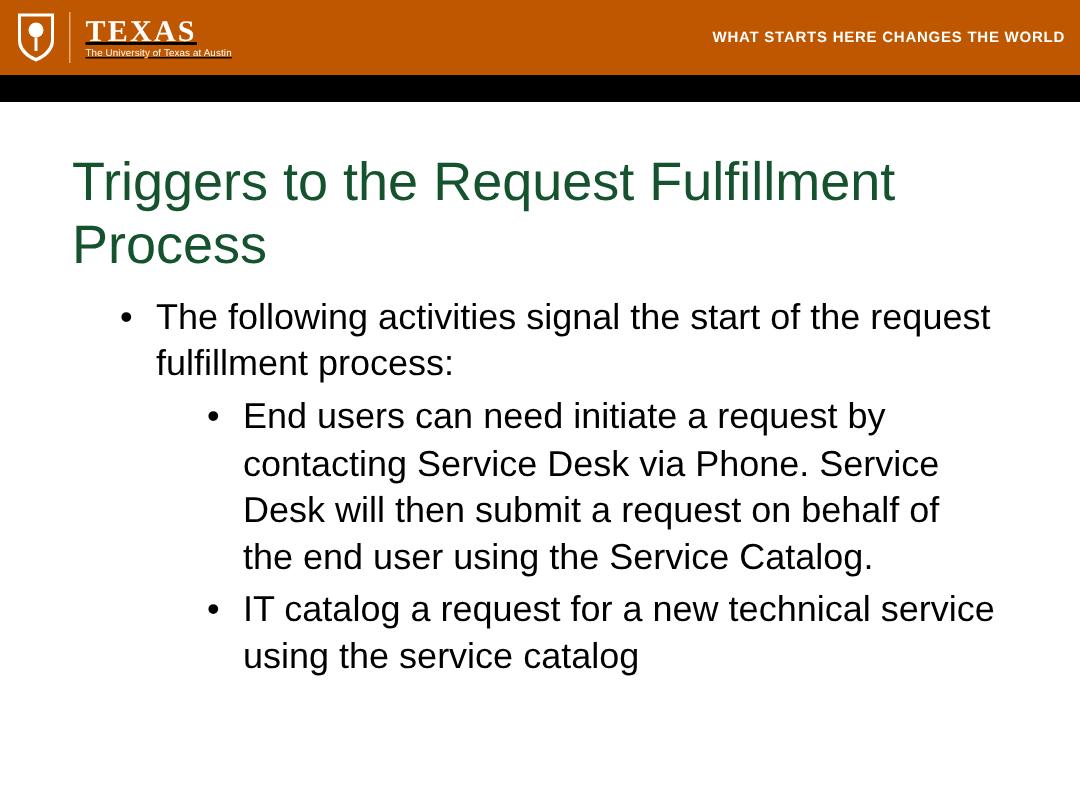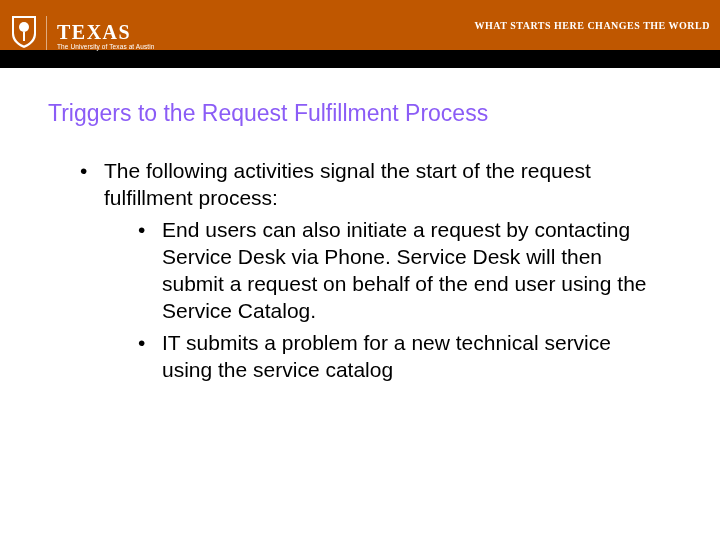--- a/index.html
+++ b/index.html
@@ -1,29 +1,29 @@
 <!DOCTYPE html>
 <html><head>
 <meta charset="utf-8">
 <style>
   * { margin: 0; padding: 0; box-sizing: border-box; }
   html, body { width: 720px; height: 540px; font-family: Arial, Helvetica, sans-serif; background: #fff; color: #000; }
   .slide { width: 720px; height: 540px; position: relative; }
   .header-bar { width: 720px; height: 50px; background: #bf5700; display: flex; align-items: center; justify-content: space-between; padding: 0 10px 0 10px; }
-  .logo-block { display: flex; align-items: flex-end; gap: 8px; height: 100%; }
+  .logo-block { display: flex; align-items: center; gap: 8px; height: 100%; text-decoration: underline; }
   .crest { width: 28px; height: 36px; display: flex; align-items: center; justify-content: center; }
   .crest svg { width: 28px; height: 36px; }
   .logo-text { display: flex; flex-direction: column; justify-content: center; line-height: 1; }
   .logo-text .big { color: #fff; font-weight: 700; letter-spacing: 1.5px; font-size: 20px; font-family: "Times New Roman", serif; }
   .logo-text .small { color: #fff; font-size: 6.5px; letter-spacing: 0.1px; margin-top: 2px; font-family: Arial, sans-serif; }
   .divider { width: 1px; height: 34px; background: rgba(255,255,255,0.5); margin: 0 2px 0 0; }
-  .tagline { color: #fff; font-size: 10px; font-weight: 700; letter-spacing: 0.5px; font-family: Liberation Serif, serif; }
+  .tagline { color: #fff; font-size: 10px; font-weight: 700; letter-spacing: 0.5px; font-family: Liberation Sans, sans-serif; }
   .black-strip { width: 720px; height: 18px; background: #000; }
-  .title { font-size: 23px; font-weight: 400; color: #8b5cf6; margin: 32px 0 0 48px; font-family: Arial, sans-serif; }
-  .content { margin: 30px 56px 0 80px; font-size: 21px; line-height: 1.3; }
+  .title { font-size: 36px; font-weight: 400; color: #14532d; margin: 32px 0 0 48px; font-family: Arial, sans-serif; }
+  .content { margin: 12px 56px 0 80px; font-size: 24px; line-height: 1.3; }
   ul { list-style: none; }
   ul.level1 > li { position: relative; padding-left: 24px; margin-bottom: 4px; }
   ul.level1 > li::before { content: "•"; position: absolute; left: 0; top: 0; }
   ul.level2 { margin-top: 4px; margin-left: 34px; }
   ul.level2 > li { position: relative; padding-left: 24px; margin-bottom: 4px; }
   ul.level2 > li::before { content: "•"; position: absolute; left: 0; top: 0; }
 </style>
 </head>
 <body>
 <div class="slide">
@@ -49,20 +49,20 @@
 
   <div class="black-strip"></div>
 
   <h1 class="title">Triggers to the Request Fulfillment Process</h1>
 
   <div class="content">
     <ul class="level1">
       <li>
         <span>The following activities signal the start of the request fulfillment process:</span>
         <ul class="level2">
-          <li><span>End users can also initiate a request by contacting Service Desk via Phone. Service Desk will then submit a request on behalf of the end user using the Service Catalog.</span></li>
-          <li><span>IT submits a problem for a new technical service using the service catalog</span></li>
+          <li><span>End users can need initiate a request by contacting Service Desk via Phone. Service Desk will then submit a request on behalf of the end user using the Service Catalog.</span></li>
+          <li><span>IT catalog a request for a new technical service using the service catalog</span></li>
         </ul>
       </li>
     </ul>
   </div>
 
 </div>
 
 </body></html>

